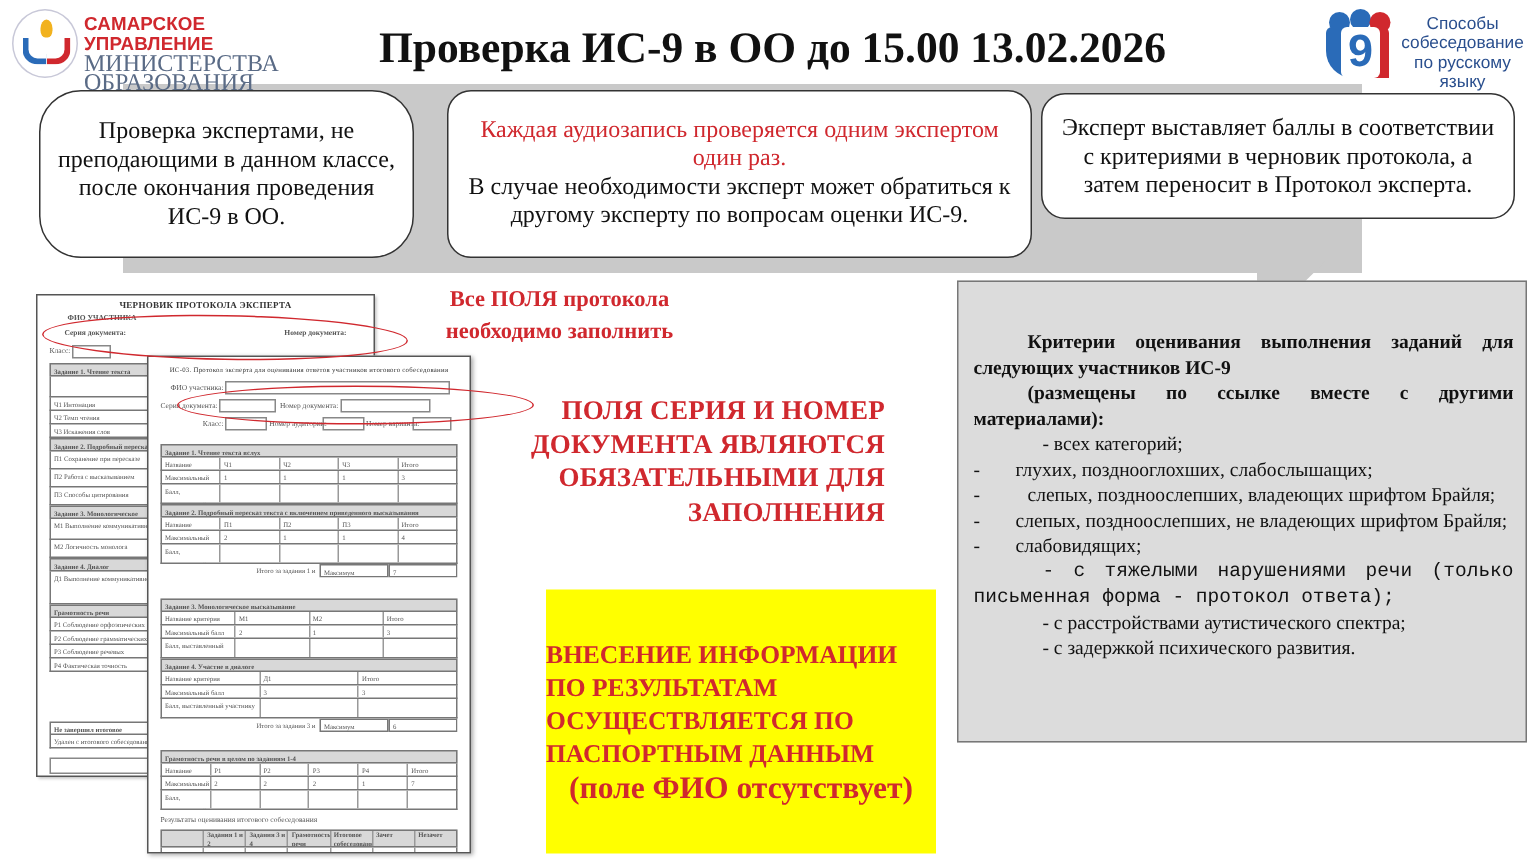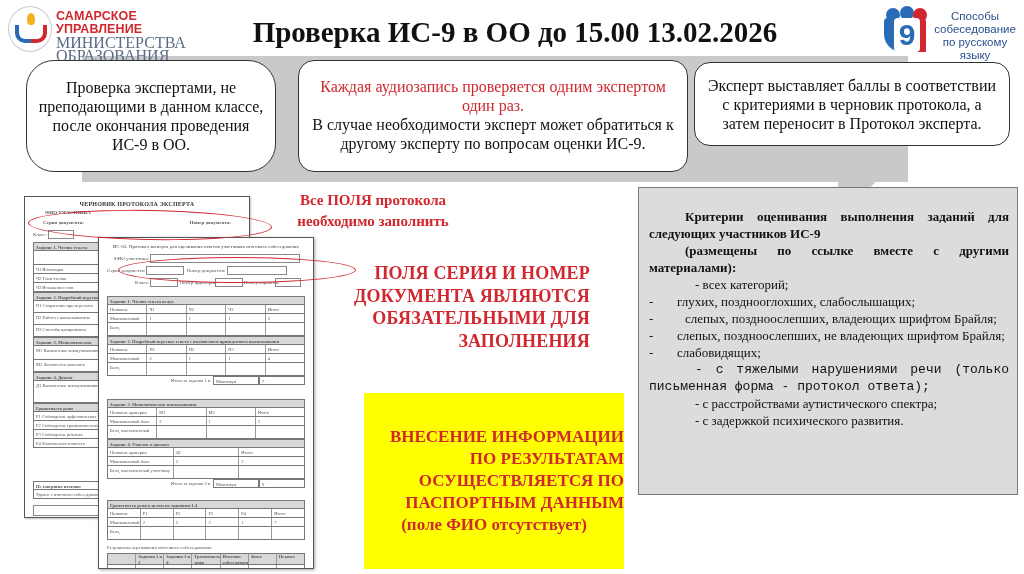--- a/index.html
+++ b/index.html
@@ -58,25 +58,25 @@
     .doc-sign div { height: 11px; border: 0.8px solid #888; }
 
     .oval { position: absolute; border: 1.6px solid #d0282e; border-radius: 50%; pointer-events: none; }
     .oval-1 { left: 28px; top: 210px; width: 244px; height: 30px; transform: rotate(1deg); }
     .oval-2 { left: 118px; top: 257px; width: 238px; height: 26px; transform: rotate(0deg); }
 
     
     .notice-small { position: absolute; left: 280px; top: 190px; width: 186px; text-align: center; color: #d0282e; font-weight: bold; font-size: 15px; line-height: 21px; }
     .notice-big { position: absolute; left: 340px; top: 262px; width: 250px; text-align: right; color: #d0282e; font-weight: bold; font-size: 18px; line-height: 22.5px; letter-spacing: 0.2px; }
 
-    .yellow-box { position: absolute; left: 364px; top: 393px; width: 260px; height: 176px; background: #ffff00; display: flex; flex-direction: column; align-items: center; justify-content: center; text-align: right; color: #d0282e; font-weight: bold; font-size: 17px; line-height: 22px; }
-    .yellow-box .sub { font-size: 17px; }
-
-    
-    .criteria { position: absolute; left: 638px; top: 187px; width: 380px; height: 308px; background: #dcdcdc; border: 1.5px solid #777; padding: 20px 8px 0 10px; font-size: 13px; line-height: 17px; color: #111; }
+    .yellow-box { position: absolute; left: 364px; top: 393px; width: 260px; height: 176px; background: #ffff00; display: flex; flex-direction: column; align-items: center; justify-content: center; text-align: left; color: #d0282e; font-weight: bold; font-size: 17px; line-height: 22px; }
+    .yellow-box .sub { font-size: 21px; }
+
+    
+    .criteria { position: absolute; left: 638px; top: 187px; width: 380px; height: 308px; background: #dcdcdc; border: 1.5px solid #777; padding: 31px 8px 0 10px; font-size: 13px; line-height: 17px; color: #111; }
     .c-p { text-align: justify; text-align-last: left; }
     .c-indent { text-indent: 36px; }
     .c-bold { font-weight: bold; }
     .c-dash { display: flex; }
     .c-dash .d { width: 28px; flex-shrink: 0; }
     .c-dash .t { flex: 1; text-align: justify; }
   </style>
 </head>
 <body>
 

